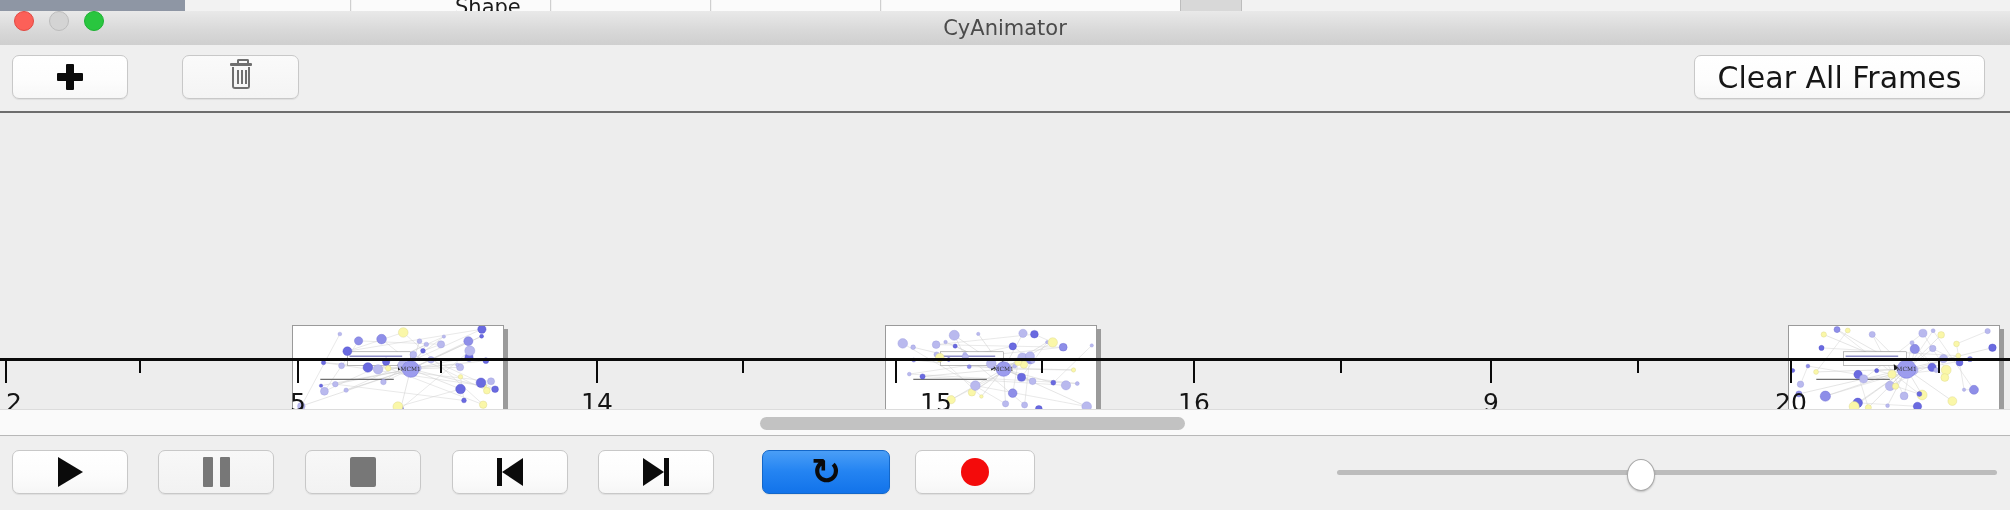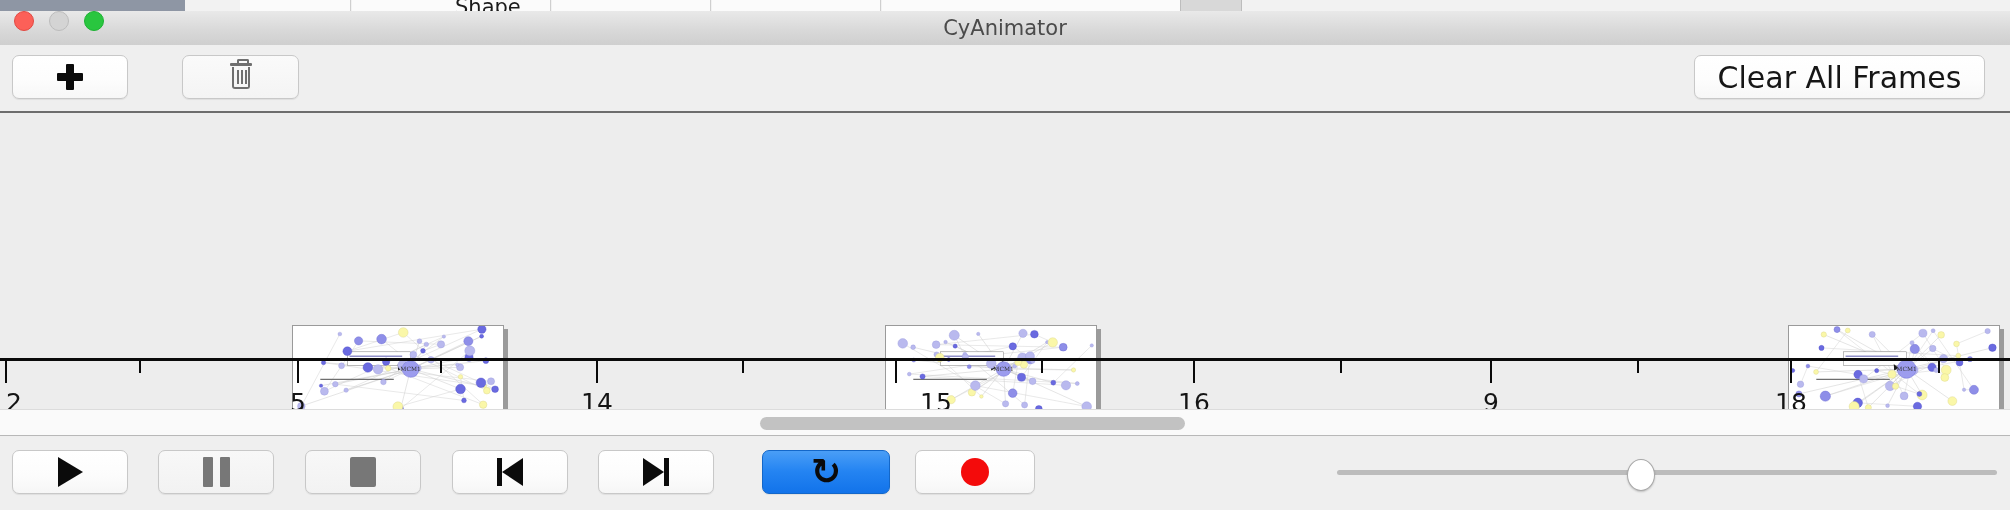--- a/index.html
+++ b/index.html
@@ -509,21 +509,21 @@
           <div class="tick maj" style="left: 895px;"></div>
           <div class="tlabel" style="left: 912px; margin-left: 24px;">15</div>
           <div class="tick min" style="left: 1041px;"></div>
           <div class="tick maj" style="left: 1193px;"></div>
           <div class="tlabel" style="left: 1194px;">16</div>
           <div class="tick min" style="left: 1340px;"></div>
           <div class="tick maj" style="left: 1490px;"></div>
           <div class="tlabel" style="left: 1491px;">9</div>
           <div class="tick min" style="left: 1637px;"></div>
           <div class="tick maj" style="left: 1790px;"></div>
-          <div class="tlabel" style="left: 1791px;">18</div>
+          <div class="tlabel" style="left: 1791px;">20</div>
           <div class="tick min" style="left: 1938px;"></div>
         </div>
 
     </div>
   </div>
 
   <div class="scrollbar">
     <div class="sb-thumb" id="sb-thumb" style="left: 760px; width: 425px;"></div>
   </div>
 

